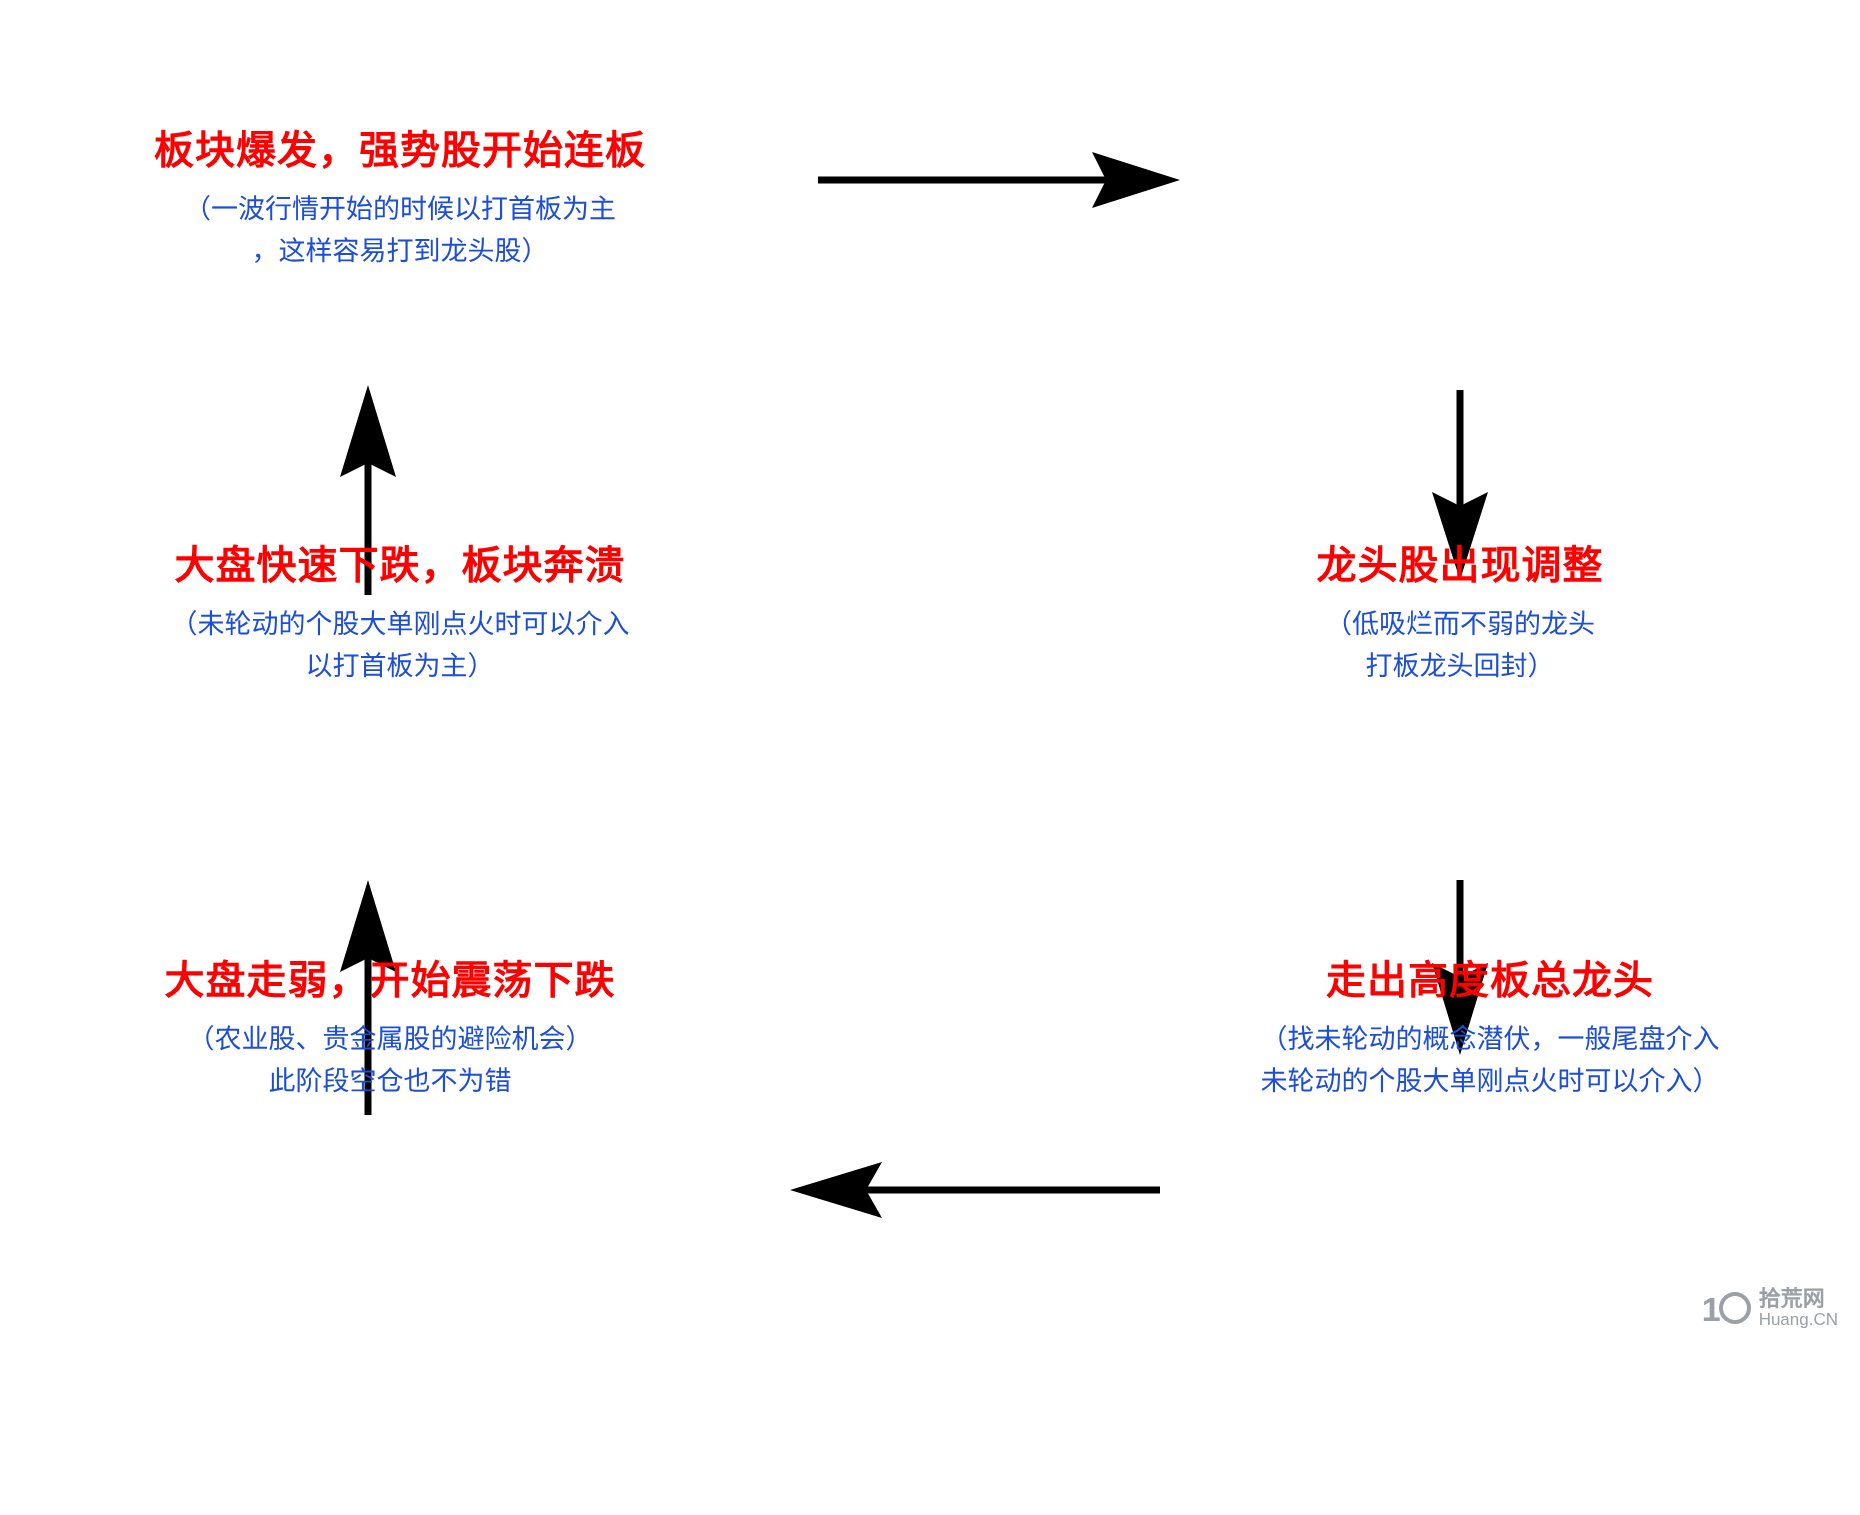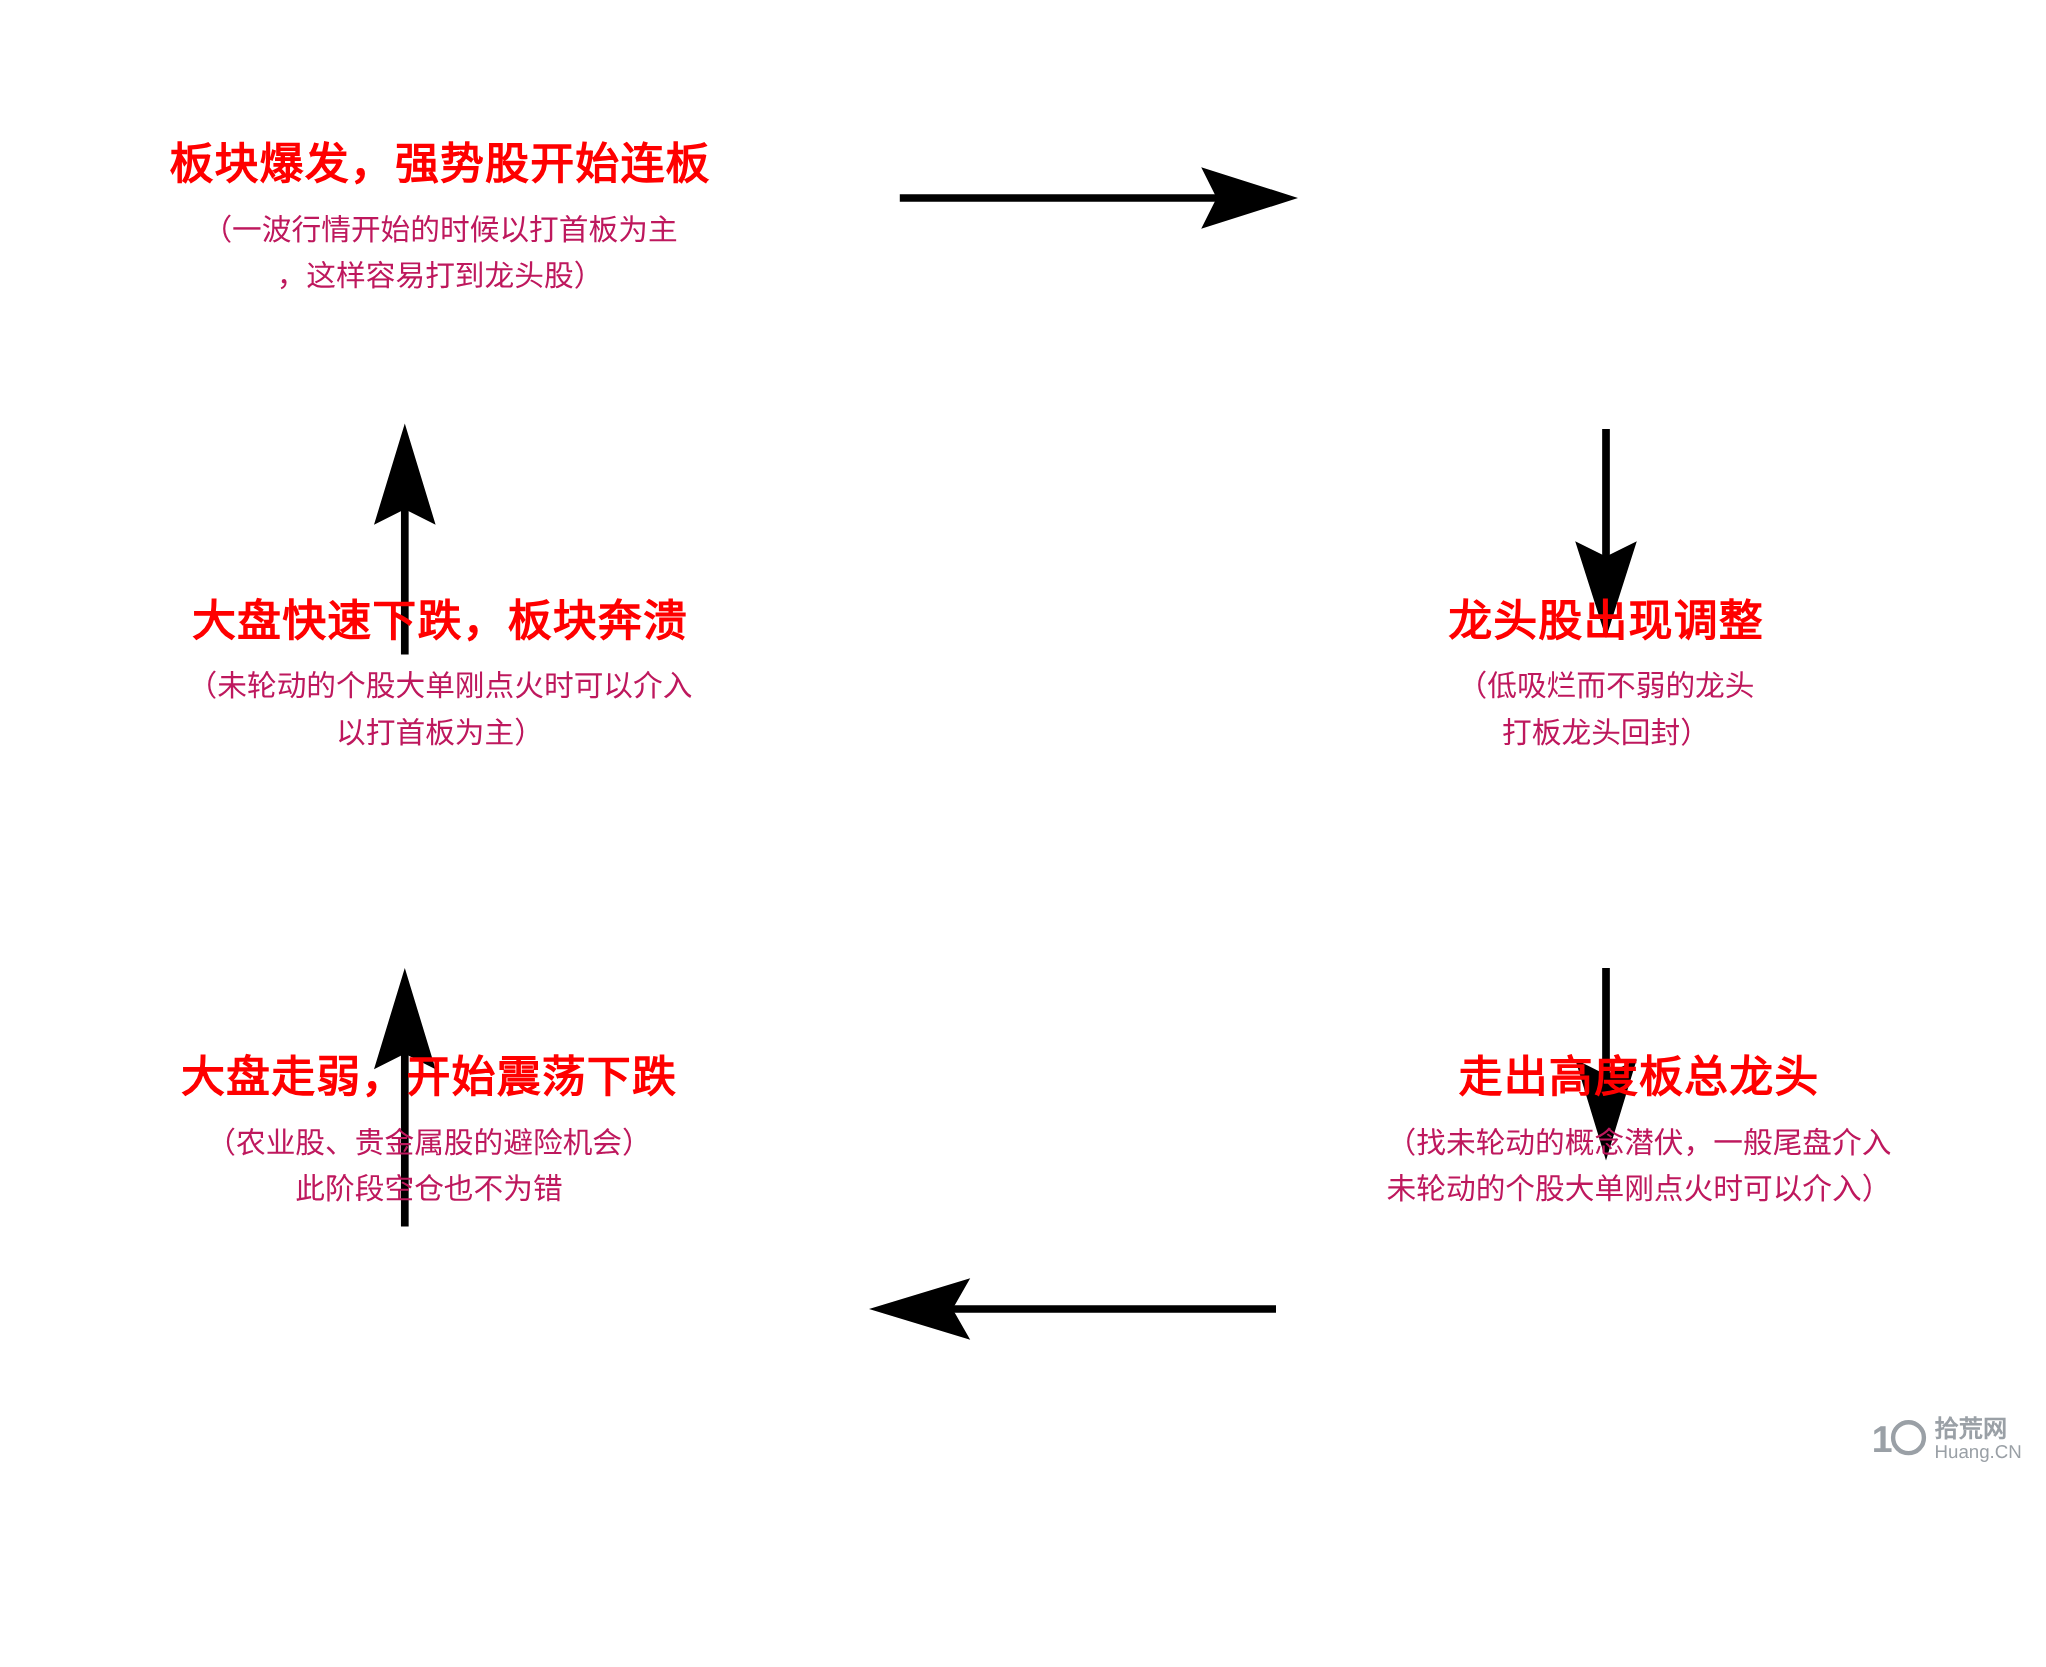--- a/index.html
+++ b/index.html
@@ -29,21 +29,21 @@
   }
   .node-title {
     color: #ff0000;
     font-weight: bold;
     font-size: 40px;
     line-height: 1.25;
     white-space: nowrap;
     letter-spacing: 1px;
   }
   .node-sub {
-    color: #be185d;
+    color: #1d4ed8;
     font-size: 27px;
     line-height: 1.55;
     margin-top: 14px;
     white-space: pre-line;
   }
 
   
   #node-1 { left: 60px;  top: 125px;  width: 680px; }
   #node-2 { left: 1140px; top: 125px; width: 640px; }
   #node-3 { left: 1140px; top: 540px; width: 640px; }

